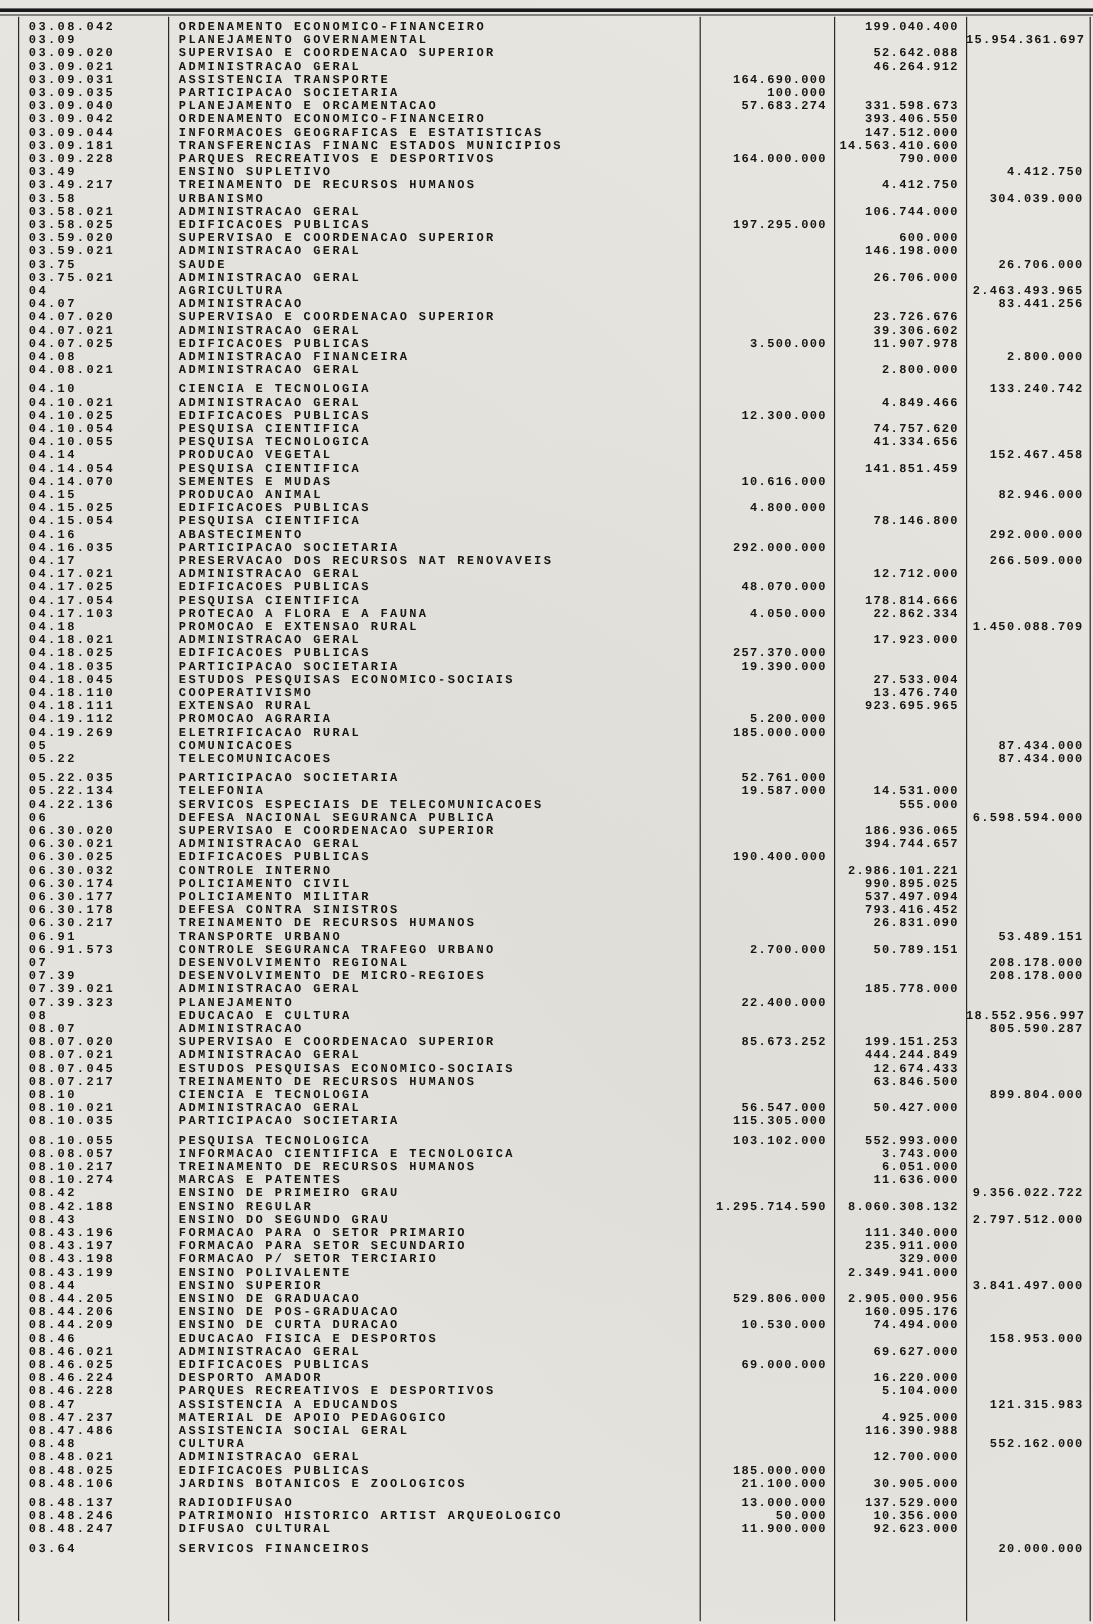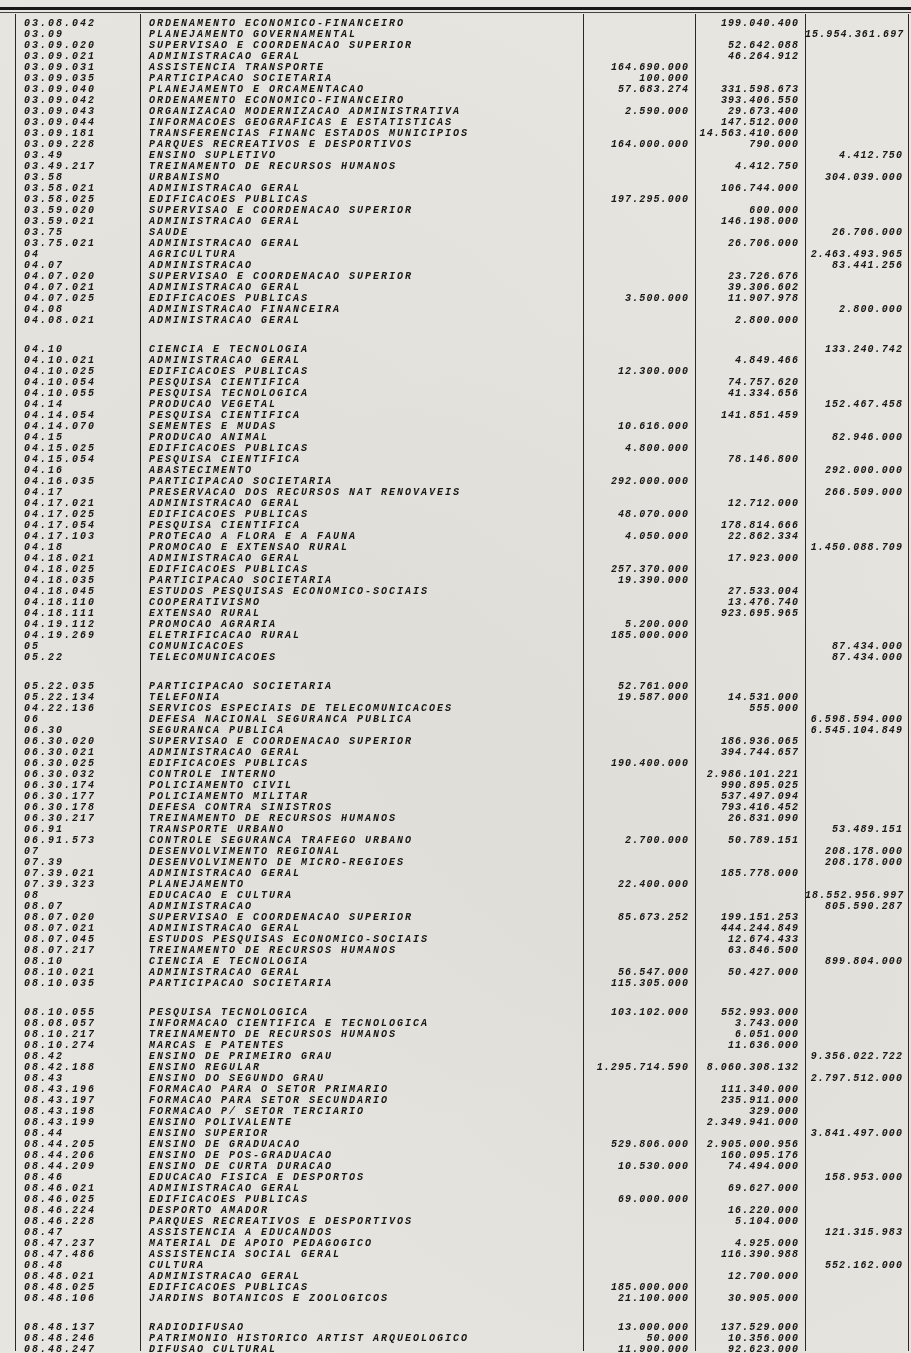--- a/index.html
+++ b/index.html
@@ -9,29 +9,28 @@
     font-family:"Liberation Mono","DejaVu Sans Mono",monospace;
     color:#181715;
     overflow:hidden;
     position:relative;
   }
   .sheet{position:absolute;inset:0;
     background:
       radial-gradient(circle at 30% 40%, rgba(120,115,105,.05), transparent 60%),
       radial-gradient(circle at 75% 70%, rgba(120,115,105,.06), transparent 55%),
       #e6e5e0;
-    font-style: italic;
   }
   .rule{position:absolute;left:0;right:0;background:#191919;}
   .rule.r1{top:7px;height:3px;}
   .rule.r2{top:12px;height:1px;opacity:.8;}
   .vline{position:absolute;top:14px;bottom:2px;width:1px;background:#2a2925;}
   #rows{position:absolute;top:14px;left:15px;right:3px;padding-top:4px;}
   .row{display:flex;height:11px;align-items:center;font-size:10px;font-weight:bold;white-space:nowrap;}
-  .row.gap{margin-top:18px;}
+  .row.gap{margin-top:5px;}
   .cell{box-sizing:border-box;overflow:visible;}
   .c-code{width:125px;padding-left:9px;letter-spacing:2px;}
   .c-desc{width:443px;padding-left:9px;letter-spacing:2px;}
   .c-num{text-align:right;letter-spacing:1.1px;}
   .c1{width:112px;padding-right:6px;}
   .c2{width:110px;padding-right:6px;}
   .c3{width:100px;padding-right:2px;}
 </style>
 </head>
 <body>
@@ -98,27 +97,20 @@
         <span class="c-num c3 cell"></span>
       </div>
       <div class="row">
         <span class="c-code cell">03.09.042</span>
         <span class="c-desc cell">ORDENAMENTO ECONOMICO-FINANCEIRO</span>
         <span class="c-num c1 cell"></span>
         <span class="c-num c2 cell">393.406.550</span>
         <span class="c-num c3 cell"></span>
       </div>
       <div class="row">
-        <span class="c-code cell">03.09.043</span>
-        <span class="c-desc cell">ORGANIZACAO MODERNIZACAO ADMINISTRATIVA</span>
-        <span class="c-num c1 cell">2.590.000</span>
-        <span class="c-num c2 cell">29.673.400</span>
-        <span class="c-num c3 cell"></span>
-      </div>
-      <div class="row">
         <span class="c-code cell">03.09.044</span>
         <span class="c-desc cell">INFORMACOES GEOGRAFICAS E ESTATISTICAS</span>
         <span class="c-num c1 cell"></span>
         <span class="c-num c2 cell">147.512.000</span>
         <span class="c-num c3 cell"></span>
       </div>
       <div class="row">
         <span class="c-code cell">03.09.181</span>
         <span class="c-desc cell">TRANSFERENCIAS FINANC ESTADOS MUNICIPIOS</span>
         <span class="c-num c1 cell"></span>
@@ -467,27 +459,20 @@
         <span class="c-num c1 cell"></span>
         <span class="c-num c2 cell">555.000</span>
         <span class="c-num c3 cell"></span>
       </div>
       <div class="row">
         <span class="c-code cell">06</span>
         <span class="c-desc cell">DEFESA NACIONAL SEGURANCA PUBLICA</span>
         <span class="c-num c1 cell"></span>
         <span class="c-num c2 cell"></span>
         <span class="c-num c3 cell">6.598.594.000</span>
-      </div>
-      <div class="row">
-        <span class="c-code cell">06.30</span>
-        <span class="c-desc cell">SEGURANCA PUBLICA</span>
-        <span class="c-num c1 cell"></span>
-        <span class="c-num c2 cell"></span>
-        <span class="c-num c3 cell">6.545.104.849</span>
       </div>
       <div class="row">
         <span class="c-code cell">06.30.020</span>
         <span class="c-desc cell">SUPERVISAO E COORDENACAO SUPERIOR</span>
         <span class="c-num c1 cell"></span>
         <span class="c-num c2 cell">186.936.065</span>
         <span class="c-num c3 cell"></span>
       </div>
       <div class="row">
         <span class="c-code cell">06.30.021</span>

